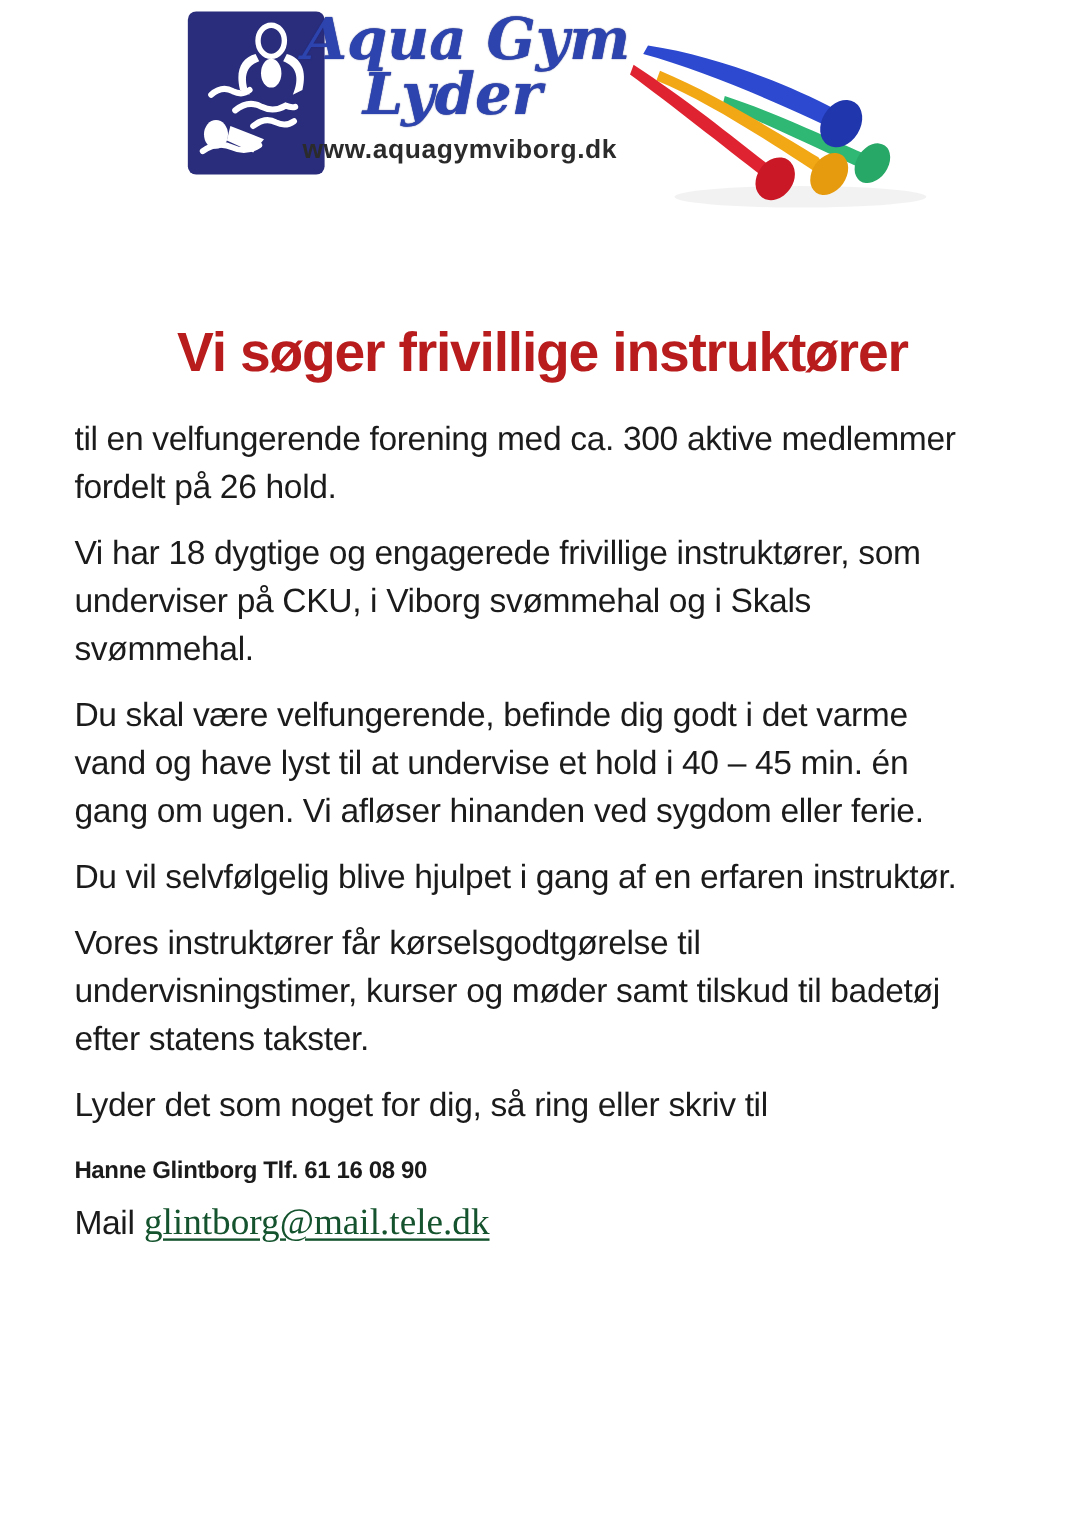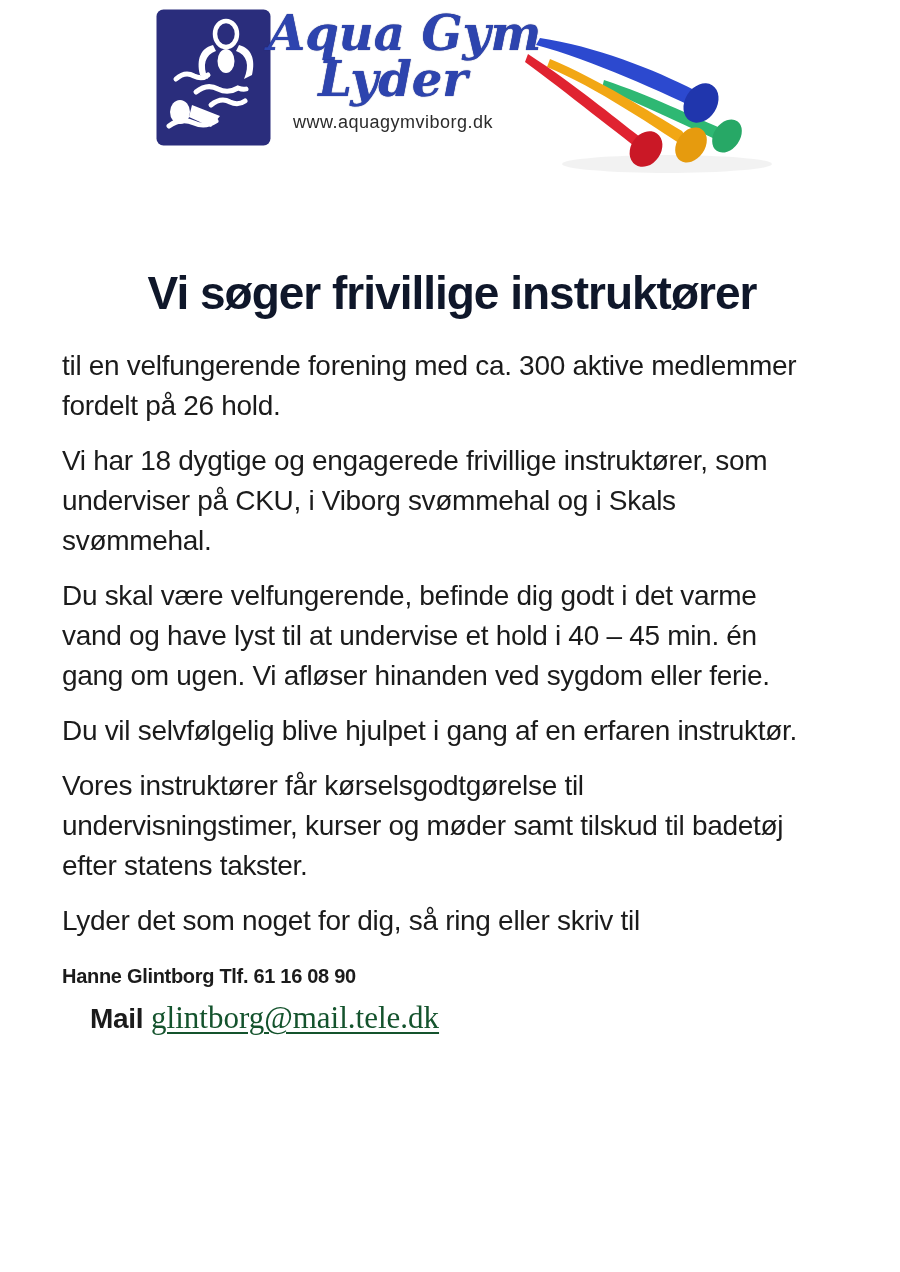--- a/index.html
+++ b/index.html
@@ -4,50 +4,50 @@
 <style>
   html,body { margin:0; padding:0; background:#e8e8e8; }
   .page {
     position:relative; width:900px; height:1272px; margin:0 auto;
     background:#ffffff; overflow:hidden;
     font-family:"Liberation Sans", sans-serif; color:#1b1b1b;
   }
 
   
   .logo-svg { position:absolute; left:156px; top:9px; width:115px; height:137px; }
-  .brand { position:absolute; left:268px; top:6px; width:250px; text-align:center; }
+  .brand { position:absolute; left:252px; top:6px; width:250px; text-align:center; }
   .brand-line {
     font-family:"DejaVu Serif", serif; font-style:italic; font-weight:bold;
     color:#2d44ae; white-space:nowrap;
     text-shadow:0 0 1px #1a2370;
   }
   .brand-line.l1 { font-size:48px; line-height:54px; }
   .brand-line.l2 { font-size:48px; line-height:50px; margin-top:-6px; }
   .website {
-    margin-top:8px; font-size:18px; font-weight:normal; letter-spacing:.5px;
+    margin-top:8px; font-size:22px; font-weight:bold; letter-spacing:.5px;
     color:#2b2b2b; white-space:nowrap;
   }
   .noodles-svg { position:absolute; left:512px; top:28px; width:272px; height:150px; }
 
   
   .content { position:absolute; left:62px; top:268px; width:780px; }
   h1.headline {
     margin:0 0 28px; text-align:center;
     font-size:46px; line-height:50px; font-weight:bold; letter-spacing:-1px;
-    color:#0f172a;
+    color:#b91c1c;
   }
   p.body-par {
     margin:0 0 15px; font-size:28px; line-height:40px;
     white-space:pre-line; letter-spacing:-0.3px;
   }
   p.contact-name {
     margin:0; font-size:20px; line-height:40px; font-weight:bold; letter-spacing:-0.3px;
   }
   p.mail-row { margin:0; font-size:28px; line-height:44px; }
-  .mail-label { font-weight:bold; letter-spacing:-0.3px;margin-left:28px; }
+  .mail-label { font-weight:normal; letter-spacing:-0.3px; }
   a.email-link {
     font-family:"Liberation Serif", serif; font-size:31px;
     color:#14532d; text-decoration:underline; text-decoration-thickness:2px;
     text-underline-offset:4px; cursor:pointer;
   }
 </style>
 </head>
 <body>
 
 <div class="page">

